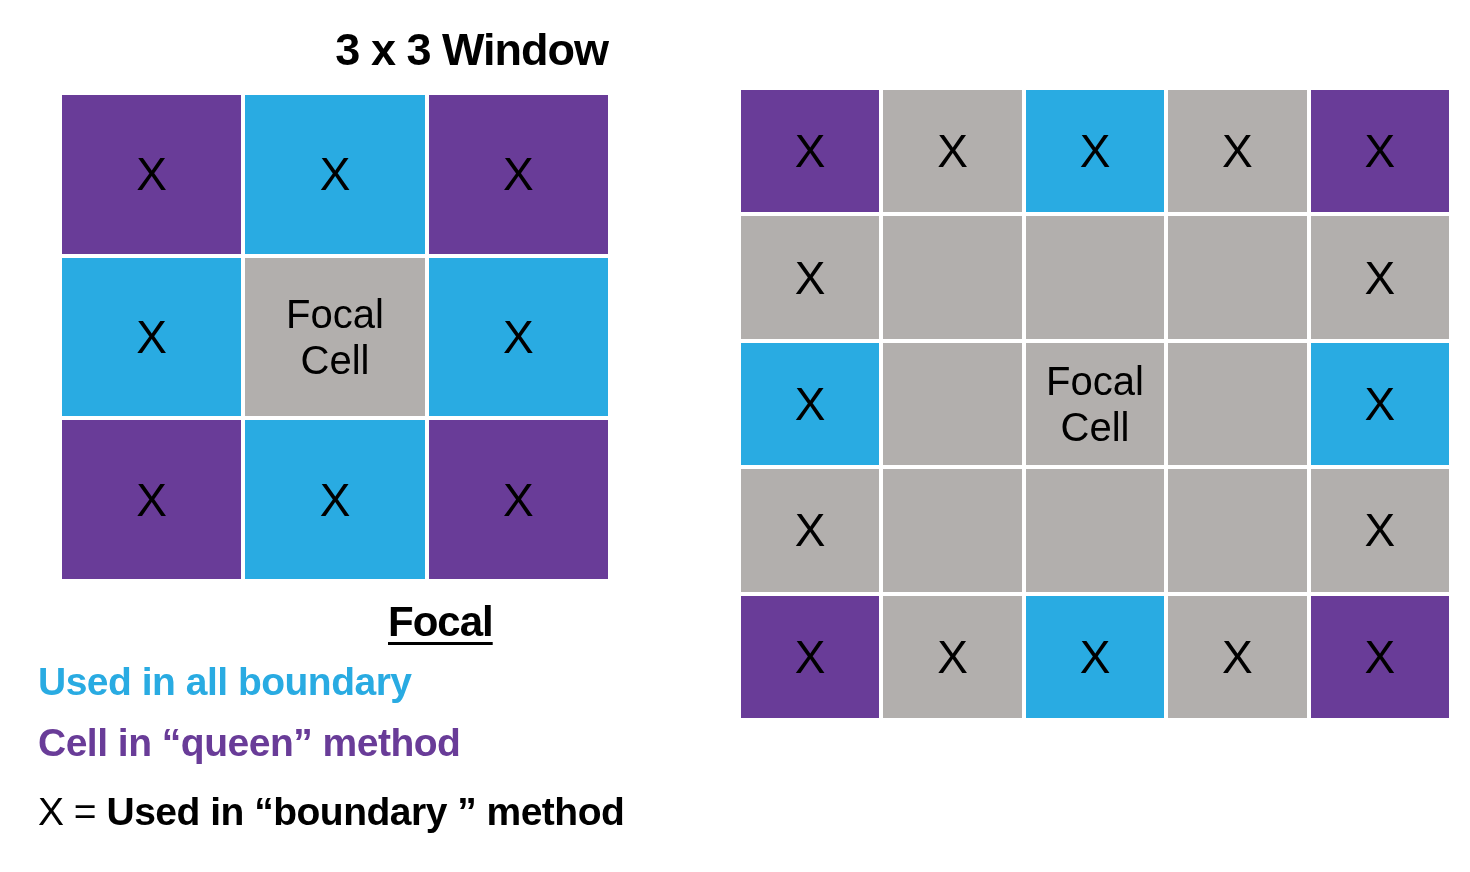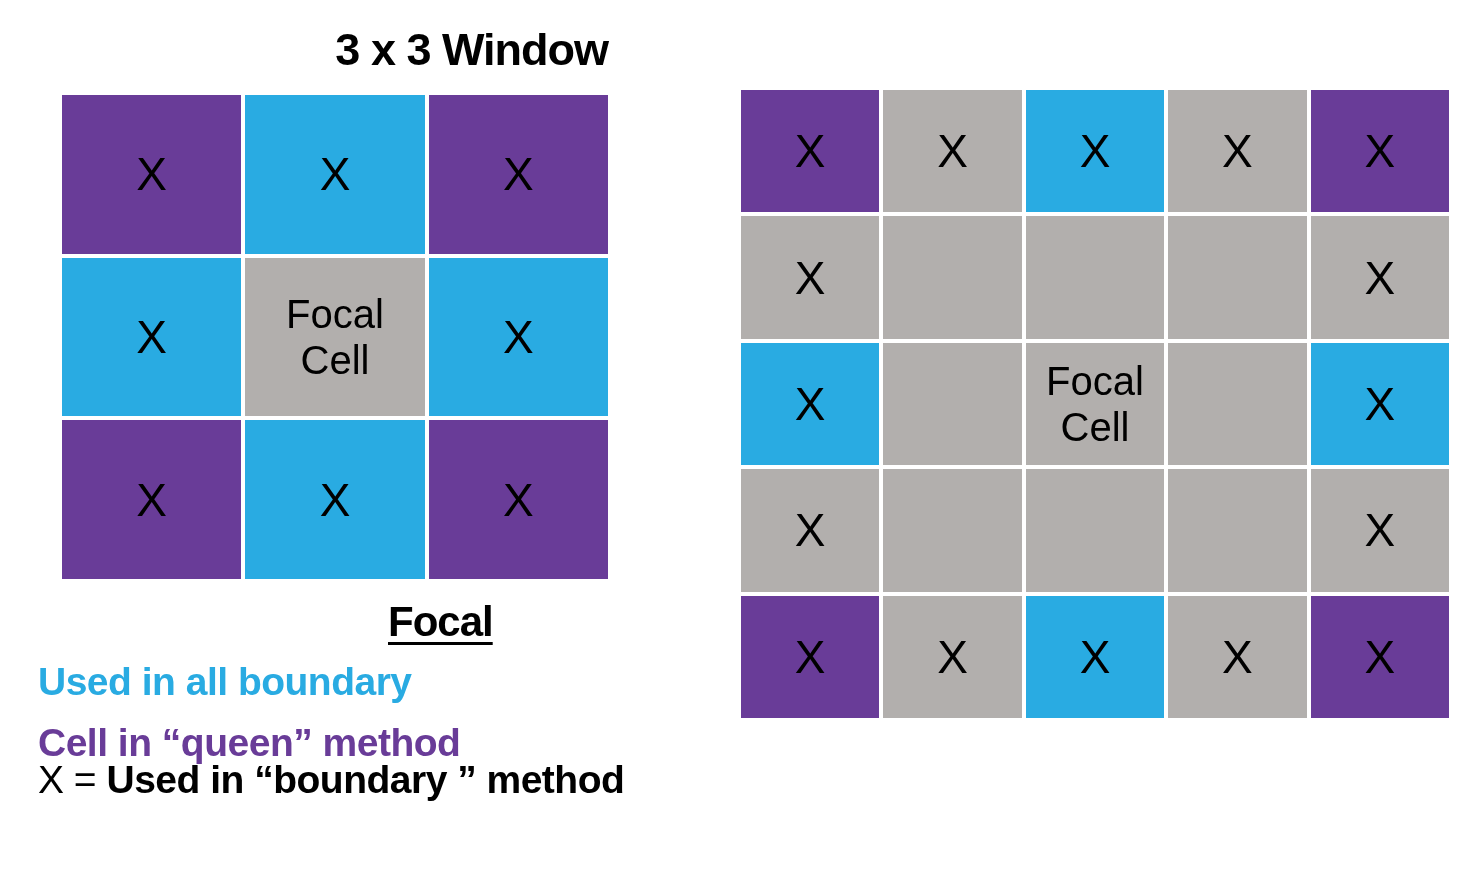--- a/index.html
+++ b/index.html
@@ -78,21 +78,21 @@
   .legend-line {
     position: absolute;
     left: 38px;
     font-size: 39px;
     font-weight: 700;
     letter-spacing: -0.5px;
     white-space: nowrap;
   }
   .legend-line.line-1 { top: 660px; color: var(--c-blue, #29ABE2); }
   .legend-line.line-2 { top: 721px; color: var(--c-purple, #693C98); }
-  .legend-line.line-3 { top: 758px; color: var(--c-black, #000); }
+  .legend-line.line-3 { top: 790px; color: var(--c-black, #000); }
   .x-prefix { font-weight: 400; }
 </style>
 </head>
 <body>
 
 <div class="canvas">
 
   <div class="window-title title3">3 x 3 Window</div>
 
 

